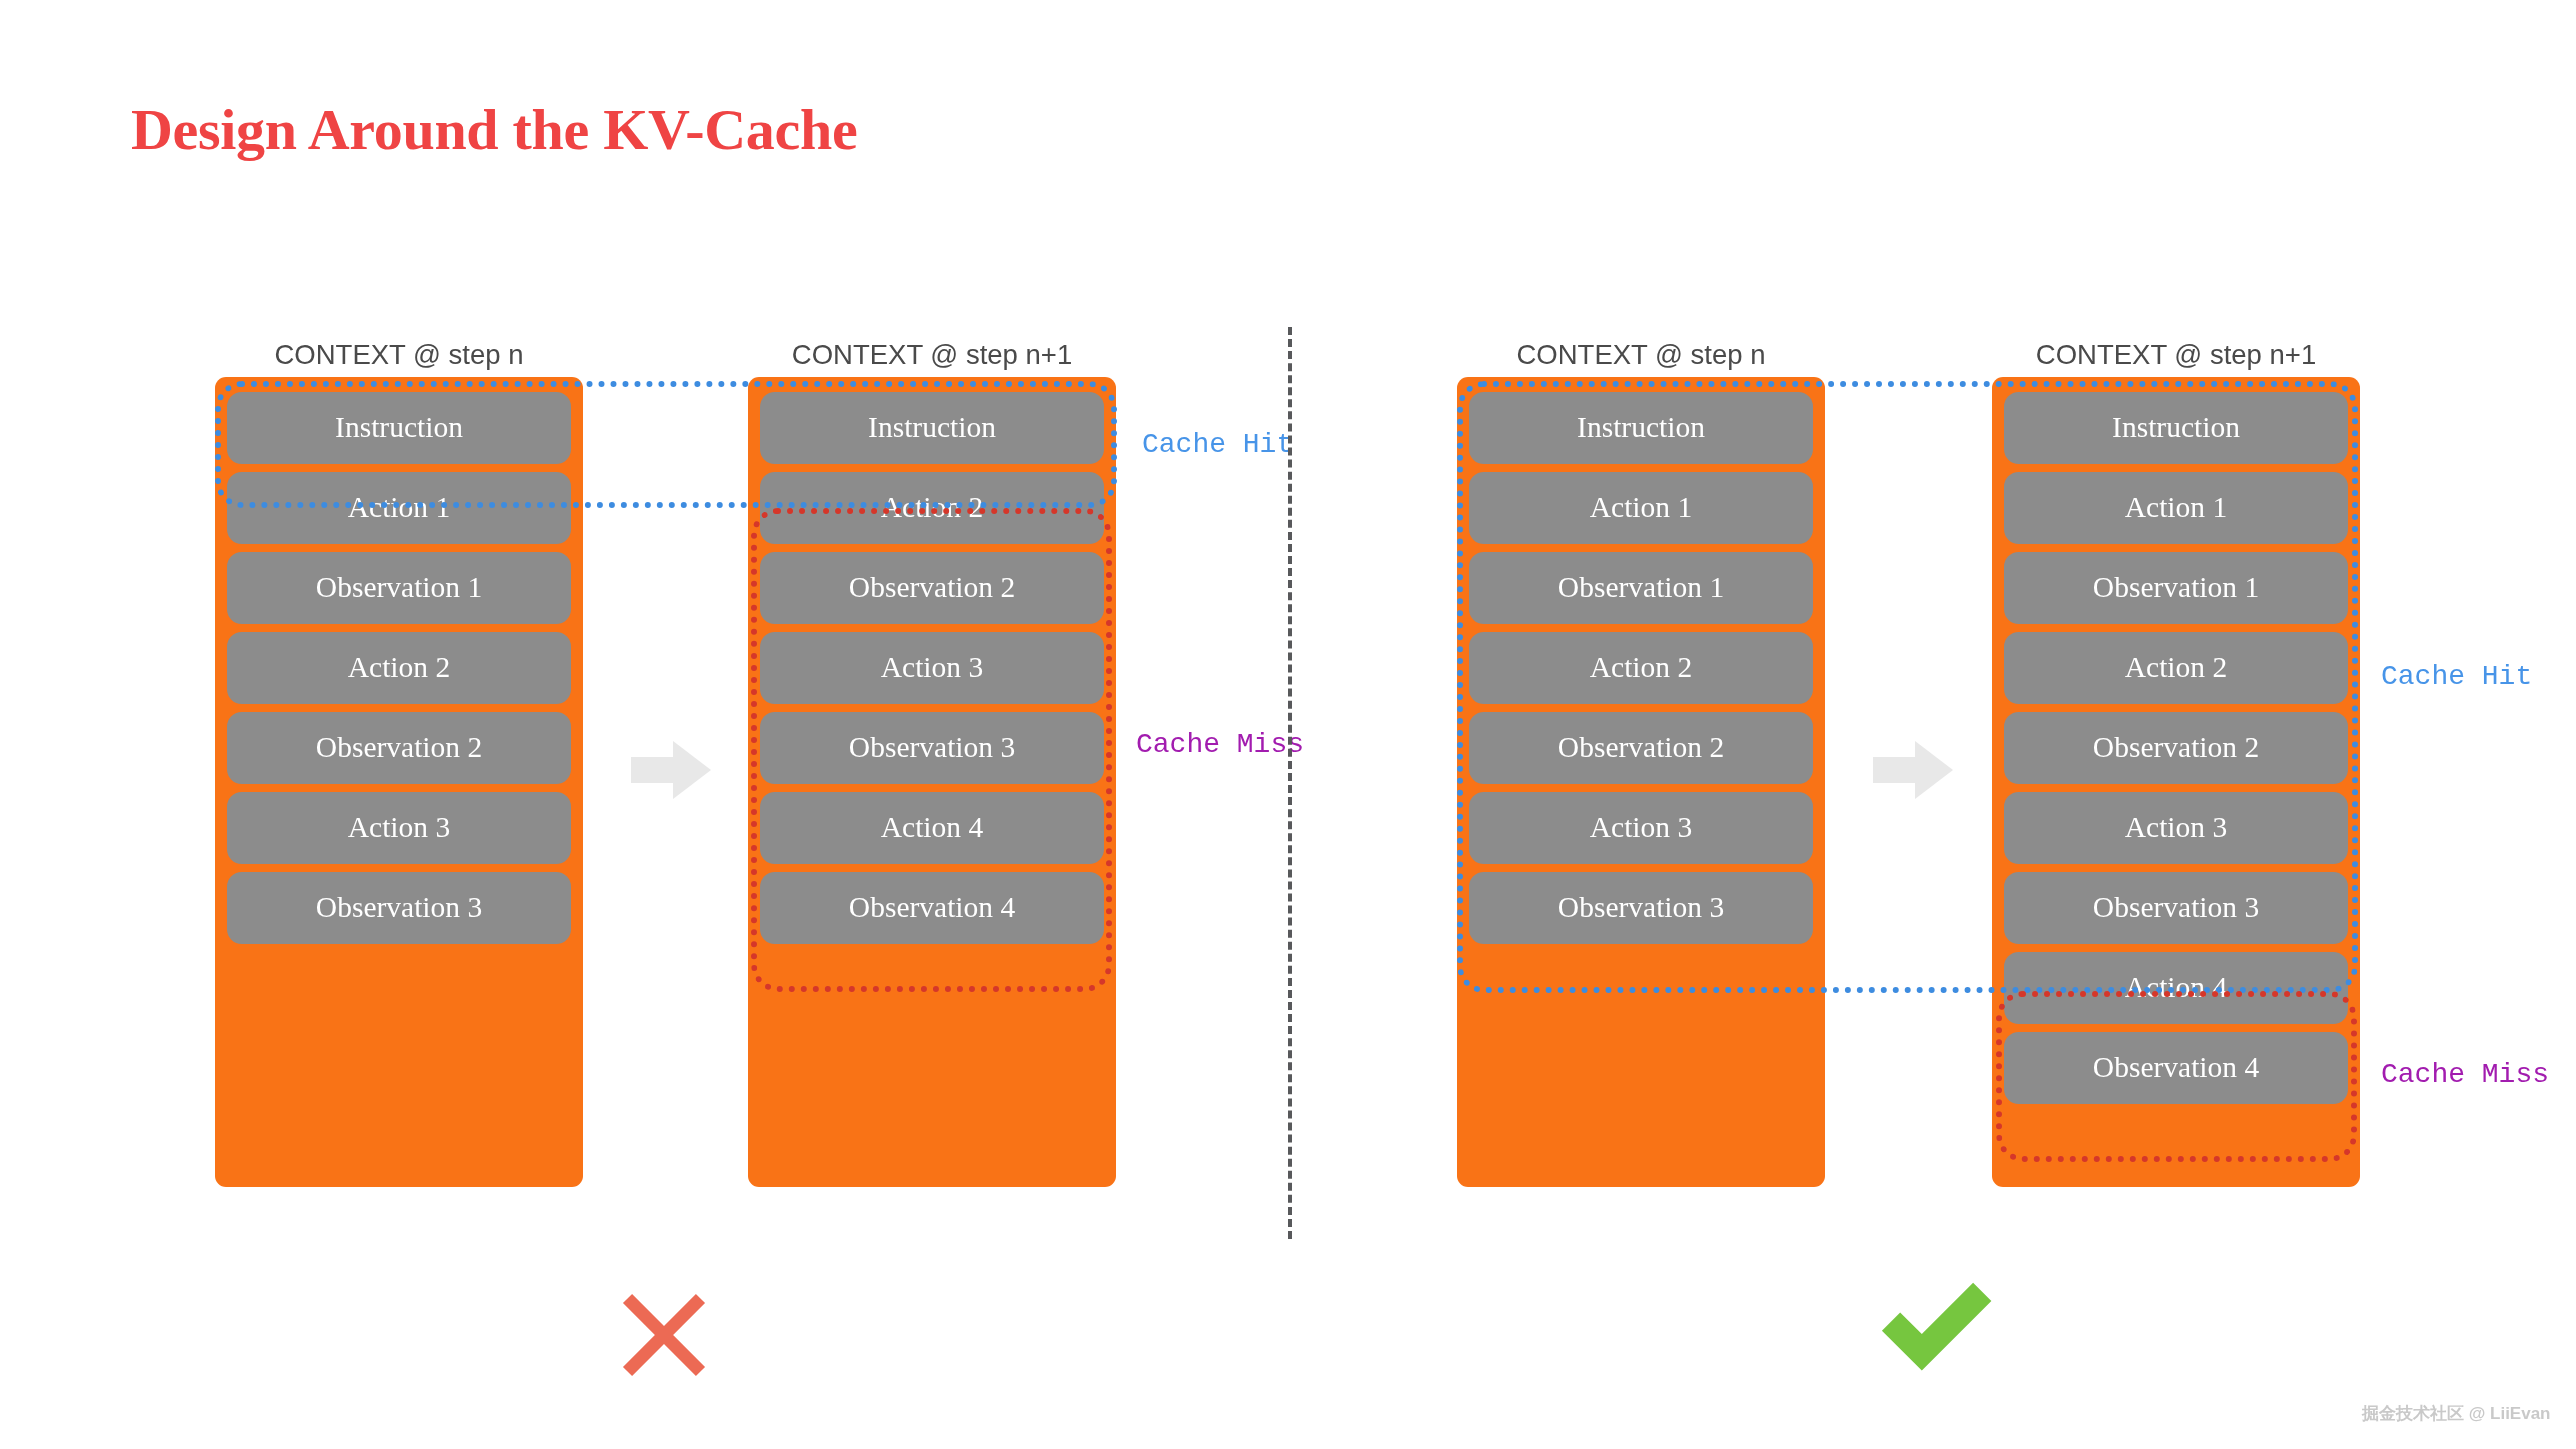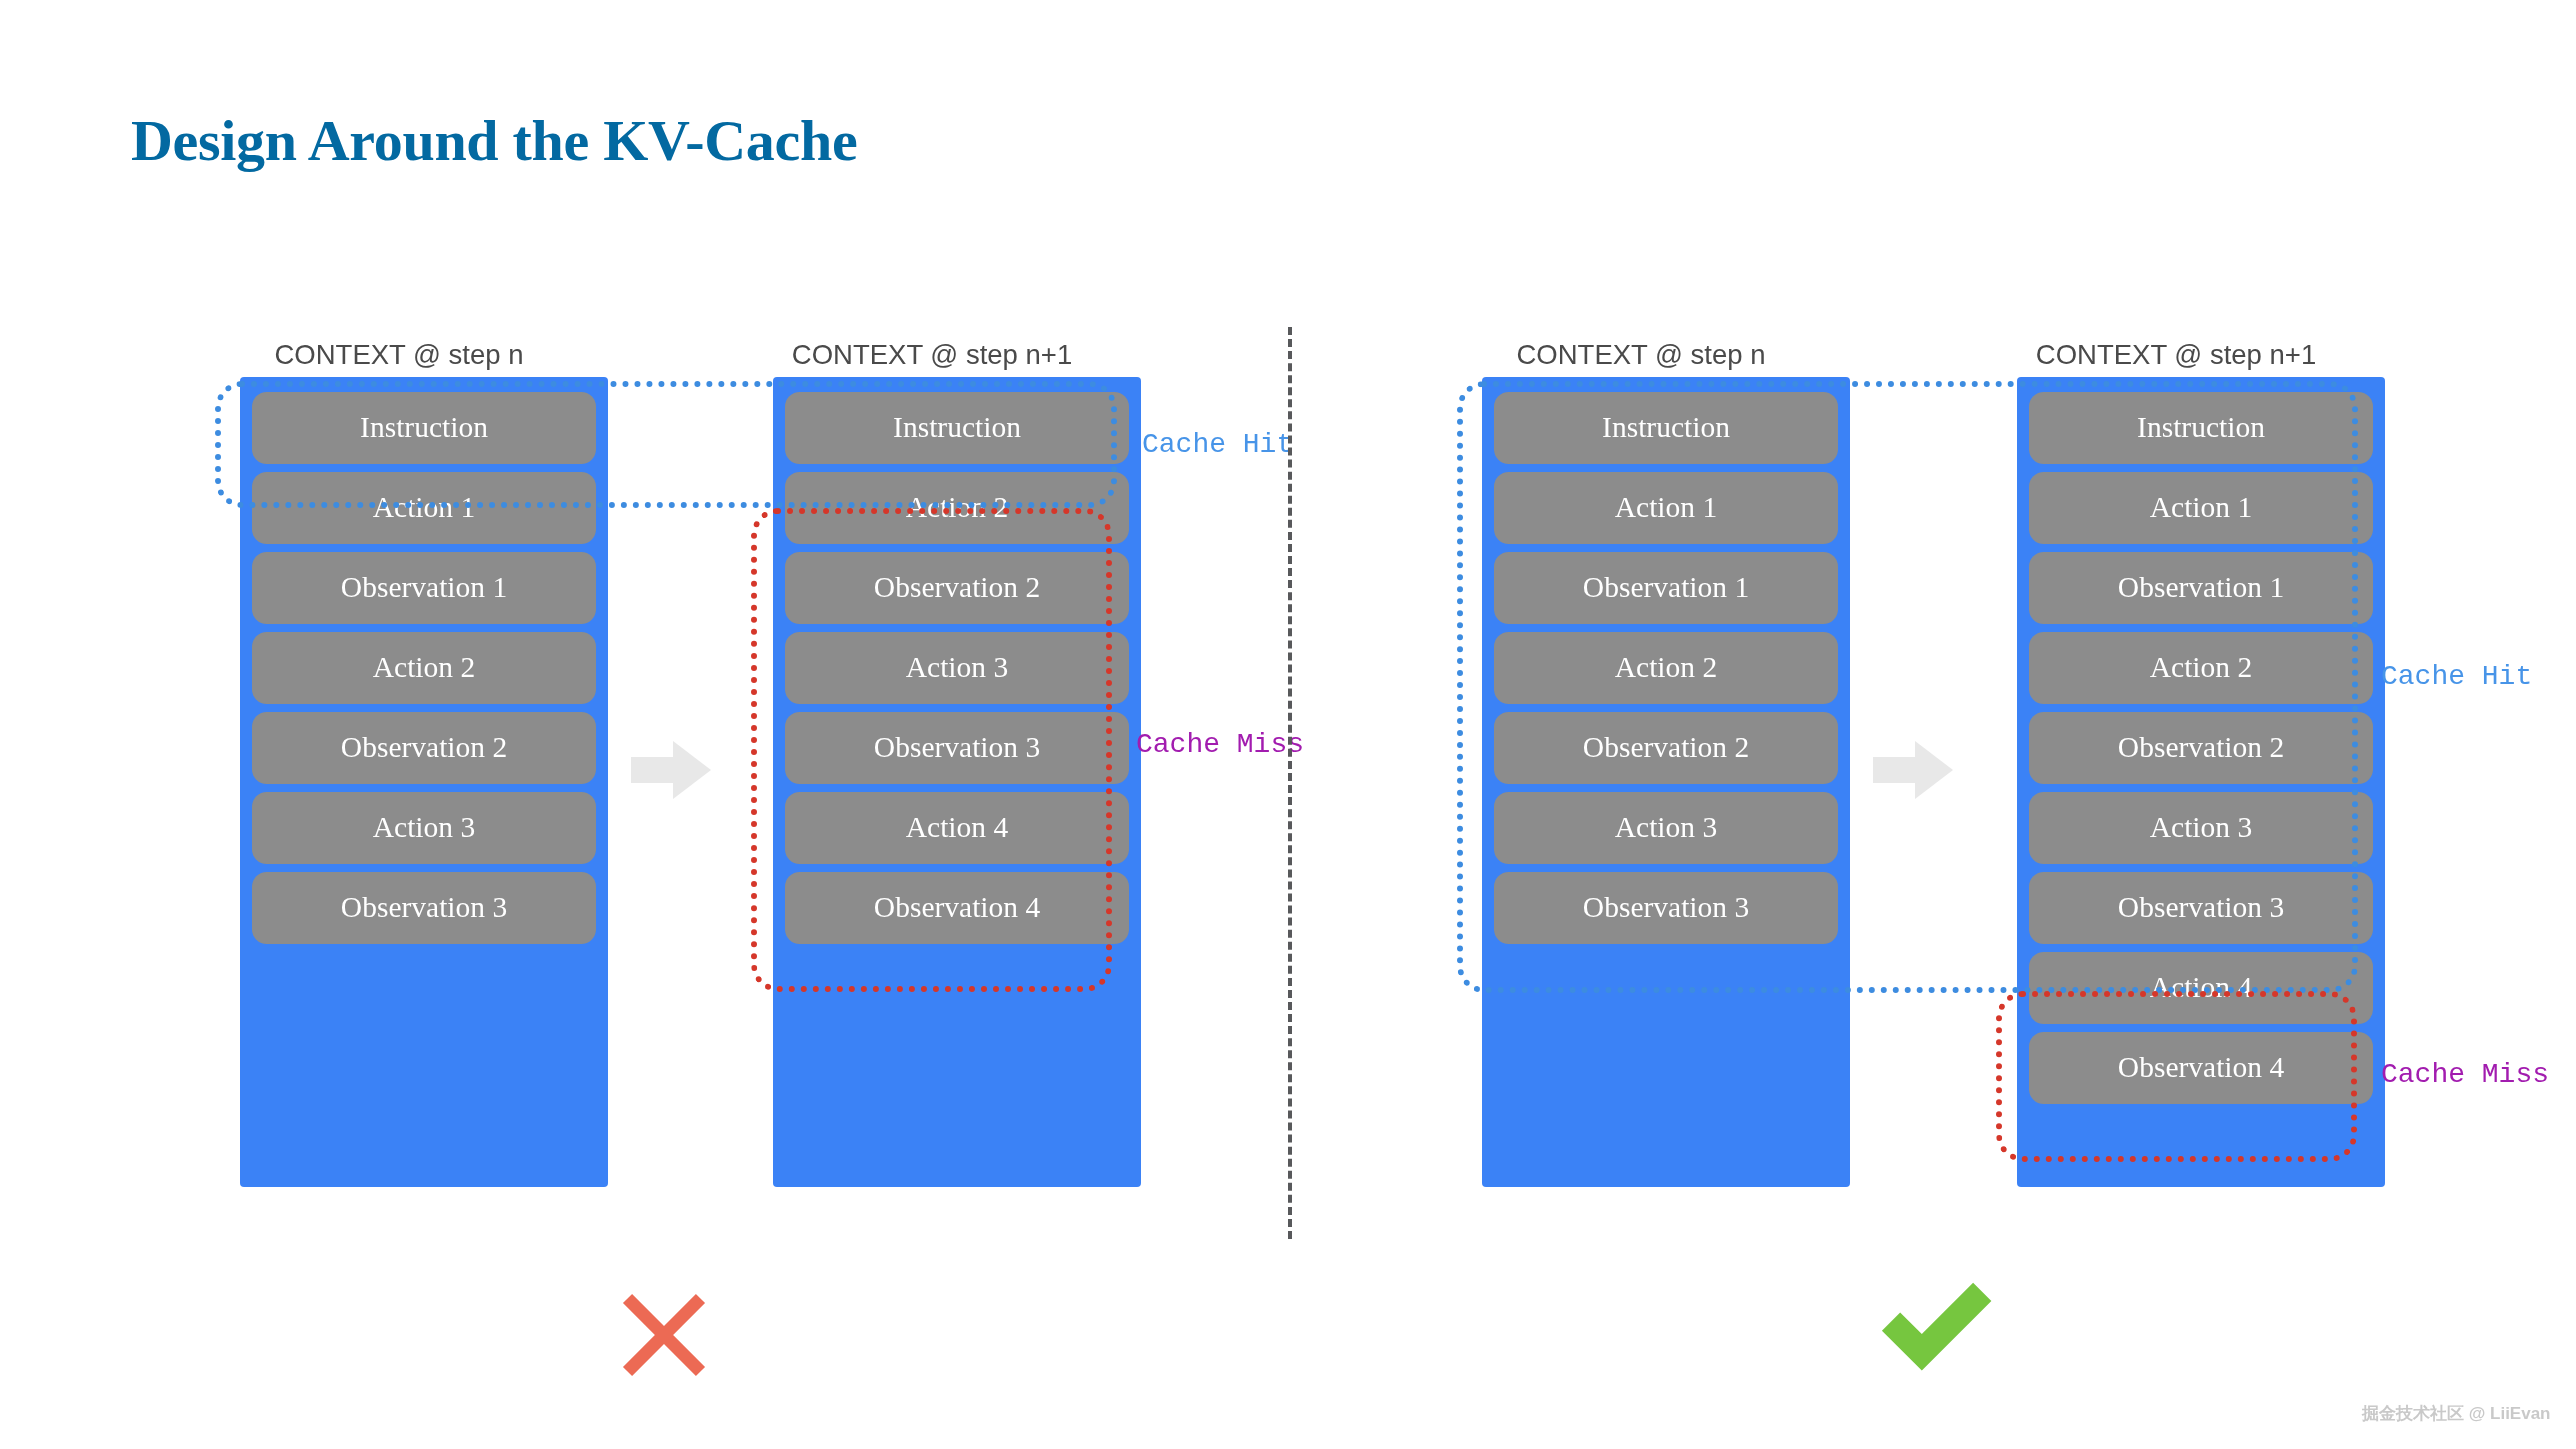--- a/index.html
+++ b/index.html
@@ -12,26 +12,26 @@
     height: 1449px;
     position: relative;
     overflow: hidden;
     font-family: "Liberation Sans", sans-serif;
   }
 
   
   #page-title {
     position: absolute;
     left: 131px;
-    top: 107px;
+    top: 96px;
     font-family: "Liberation Serif", serif;
     font-weight: bold;
     font-size: 58px;
     letter-spacing: -0.3px;
-    color: #0369a1;
+    color: #ef4444;
     white-space: nowrap;
   }
 
   
   #center-divider {
     position: absolute;
     left: 1288px;
     top: 327px;
     width: 0;
     height: 912px;
@@ -65,25 +65,24 @@
     white-space: nowrap;
   }
 
   
   .ctx-panel {
     position: absolute;
     top: 42px;
     left: 0;
     width: 368px;
     height: 810px;
-    background: #3b82f6;
-    border-radius: 4px;
+    background: #f97316;
+    border-radius: 11px;
     box-sizing: border-box;
     padding: 14.8px 12px;
-    margin-left: 25px;
   }
 
   
   .blk {
     height: 72px;
     margin-bottom: 8px;
     background: #8c8c8c;
     border-radius: 14.8px;
     color: #ffffff;
     font-family: "Liberation Serif", serif;

